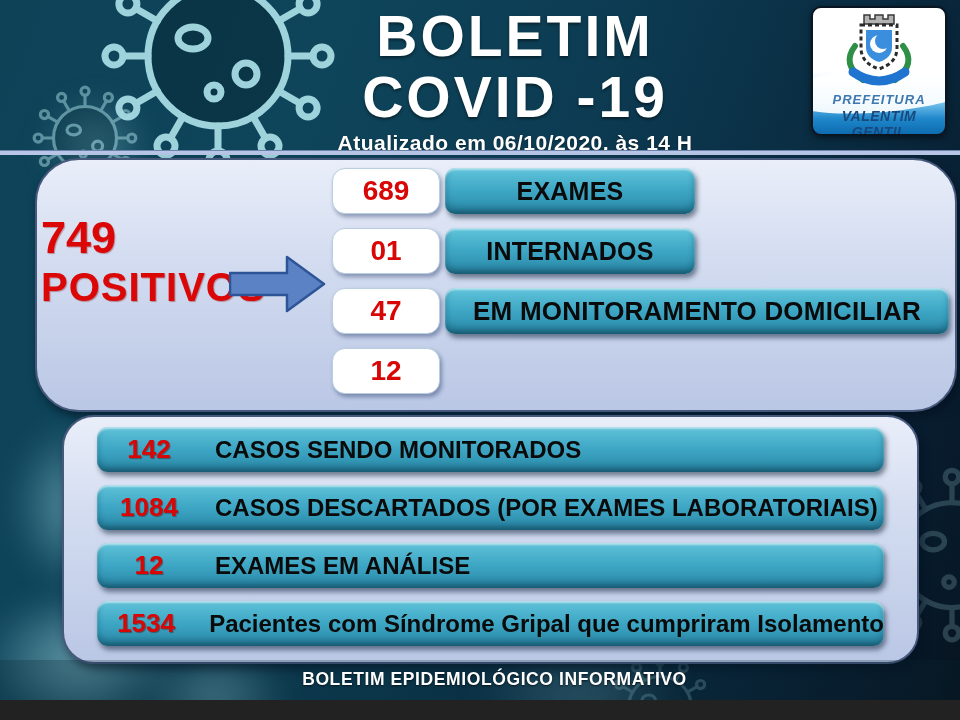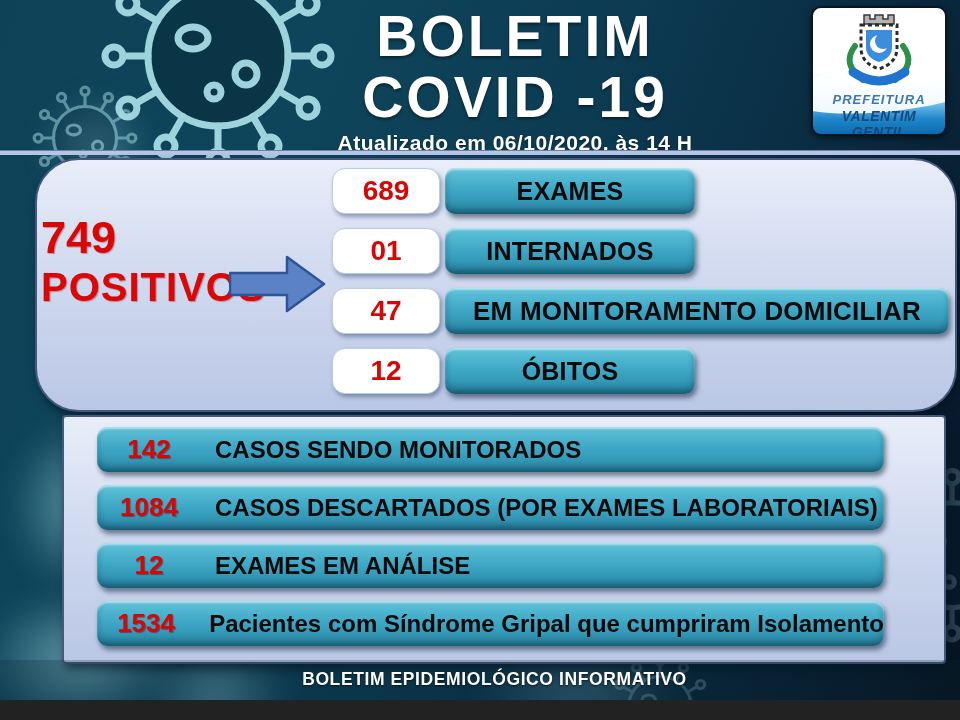--- a/index.html
+++ b/index.html
@@ -26,21 +26,21 @@
   .logo-line2{top:100px;font-size:14px;color:#17497e;letter-spacing:.5px;}
   .crest{position:absolute;left:50%;top:2px;transform:translateX(-50%);}
 
   .divider{position:absolute;left:0;top:150px;width:960px;height:4px;background:#b7c5e6;
            border-top:1px solid #6d82aa;}
 
   
   .panel{position:absolute;background:linear-gradient(180deg,#e9eef9 0%,#d3dcf0 40%,#bac7e5 100%);
          border:2px solid #46597c;box-shadow:3px 5px 10px rgba(3,15,30,.6);}
   .panel-top{left:35px;top:158px;width:918px;height:250px;border-radius:44px;}
-  .panel-bottom{left:62px;top:415px;width:853px;height:245px;border-radius:4px;padding-left:27px;}
+  .panel-bottom{left:62px;top:415px;width:853px;height:245px;border-radius:32px;}
 
   .positives{position:absolute;left:4px;top:52px;width:232px;text-align:left;color:#db0707;
              font-weight:bold;text-shadow:1px 1px 1px rgba(120,0,0,.35);}
   .positives-value{font-size:45px;line-height:52px;}
   .positives-label{font-size:40px;line-height:46px;letter-spacing:1px;}
 
   .arrow{position:absolute;left:192px;top:92px;}
 
   .rows{position:absolute;left:287px;top:8px;}
   .row{display:flex;height:46px;margin-bottom:14px;}
@@ -161,21 +161,20 @@
       <div class="row">
         <div class="value-box">01</div>
         <div class="btn-teal w-short">INTERNADOS</div>
       </div>
       <div class="row">
         <div class="value-box">47</div>
         <div class="btn-teal w-long">EM MONITORAMENTO DOMICILIAR</div>
       </div>
       <div class="row">
         <div class="value-box">12</div>
-        <div class="btn-teal w-short">ÓBITOS</div>
       </div>
     </div>
   </div>
 
   <div class="panel panel-bottom">
     <div class="bars">
       <div class="bar">
         <div class="bar-value">142</div>
         <div class="bar-label">CASOS SENDO MONITORADOS</div>
       </div>

